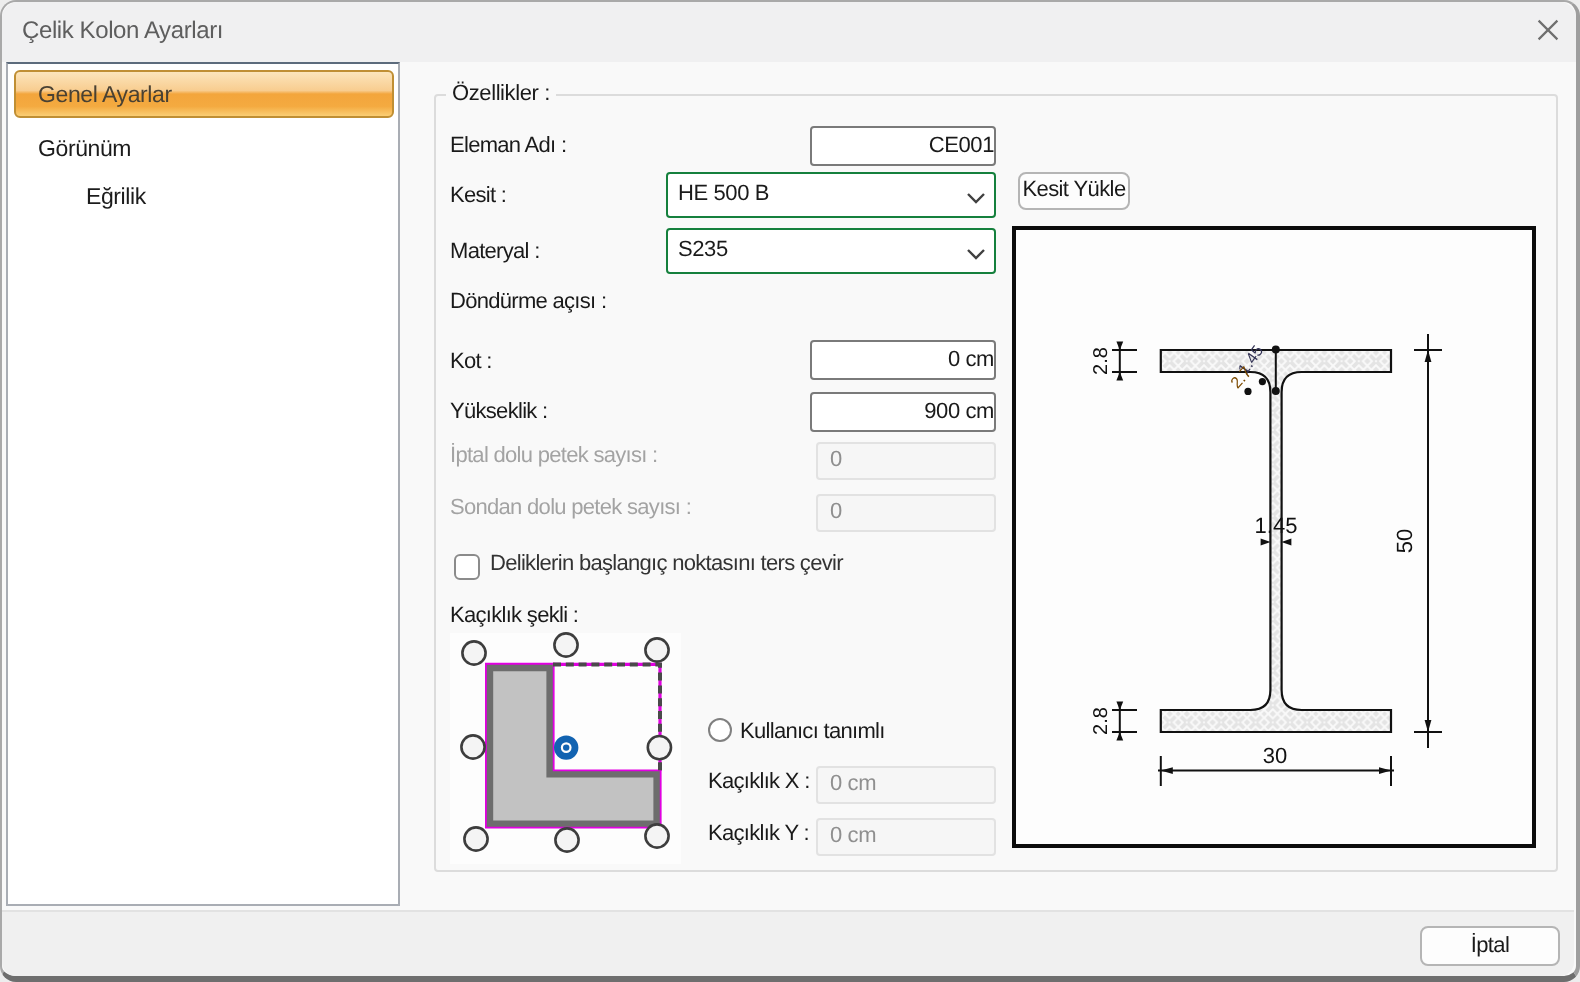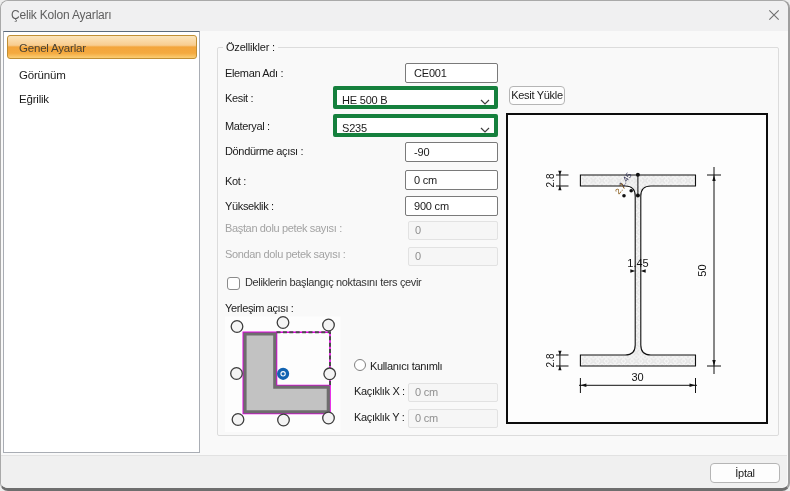--- a/index.html
+++ b/index.html
@@ -25,23 +25,23 @@
   #sel span { position:absolute; left:11px; top:6px; font-size:11.5px; letter-spacing:-0.2px; color:#494133; }
   .pitem { position:absolute; left:15px; font-size:11.5px; letter-spacing:-0.2px; color:#1c1c1c; }
   #groupbox { position:absolute; left:216px; top:46px; width:562px; height:389px;
     border:1px solid #dcdcdc; border-radius:2px; }
   #gblabel { position:absolute; left:222px; top:40px; font-size:11px; letter-spacing:-0.2px; color:#1a1a1a;
     background:#f9f9f9; padding:0 3px;text-align:right; }
   .lbl { position:absolute; left:224px; font-size:11px; letter-spacing:-0.35px; color:#1a1a1a; white-space:nowrap; }
   .dlbl { color:#a3a3a3; }
   .inp { position:absolute; left:404px; width:93px; height:20px; background:#fff;
     border:1px solid #7a7a7a; border-radius:2px; font-size:11px; letter-spacing:-0.2px; color:#1a1a1a;
-    padding-left:8px; line-height:18px; }
+    padding-left:8px; line-height:18px;text-align:right; }
   .combo { position:absolute; left:332px; width:165px; height:23px; background:#fff;
-    border:4px solid #15803d; border-radius:2px; font-size:11px; letter-spacing:-0.2px; color:#1a1a1a;
+    border:1px solid #15803d; border-radius:2px; font-size:11px; letter-spacing:-0.2px; color:#1a1a1a;
     padding-left:5px; line-height:21px; }
   .chev { position:absolute; right:4px; top:9px; }
   .dinp { position:absolute; left:407px; width:90px; height:19px; background:#f6f6f6;
     border:1px solid #e2e2e2; border-radius:2px; font-size:11px; letter-spacing:-0.2px; color:#8f8f8f;
     padding-left:6px; line-height:17px; }
   #chk { position:absolute; left:226px; top:276px; width:13px; height:13px;
     background:#fff; border:1px solid #8b8b8b; border-radius:3px; }
   #radio { position:absolute; left:353px; top:358px; width:12px; height:12px;
     background:#fff; border:1px solid #808080; border-radius:50%; }
   #kesityukle { left:508px; top:85px; width:56px; height:19px; line-height:17px; }
@@ -58,55 +58,54 @@
     <svg id="closex" viewBox="0 0 16 16">
         <path d="M3.3 3.3 L12.7 12.7 M12.7 3.3 L3.3 12.7" stroke="#6f6f6f" stroke-width="1.1" fill="none"></path>
       </svg>
   </div>
 
   <div id="panel">
     <div id="sel">
         <span>Genel Ayarlar</span>
       </div>
     <div class="pitem" style="top:37px;">Görünüm</div>
-    <div class="pitem" style="top:61px;">Eğrilik</div>
+    <div class="pitem" style="top:61px;margin-left:24px;">Eğrilik</div>
   </div>
 
   <div id="groupbox"></div>
   <div id="gblabel">Özellikler :</div>
 
   <div class="lbl" style="top:66px;">Eleman Adı :</div>
   <div class="lbl" style="top:91px;">Kesit :</div>
   <div class="lbl" style="top:119px;">Materyal :</div>
   <div class="lbl" style="top:144px;">Döndürme açısı :</div>
   <div class="lbl" style="top:174px;">Kot :</div>
   <div class="lbl" style="top:199px;">Yükseklik :</div>
-  <div class="lbl dlbl" style="top:221px;">Baştan dolu petek sayısı :</div>
+  <div class="lbl dlbl" style="top:221px;">İptal dolu petek sayısı :</div>
   <div class="lbl dlbl" style="top:247px;">Sondan dolu petek sayısı :</div>
 
   <div class="inp" style="top:62px;">CE001</div>
   <div class="combo" style="top:85px;">HE 500 B
     <svg class="chev" width="10" height="6" viewBox="0 0 10 6">
         <path d="M1 1 L5 5 L9 1" stroke="#404040" stroke-width="1.2" fill="none"></path>
       </svg>
   </div>
   <div class="combo" style="top:113px;">S235
     <svg class="chev" width="10" height="6" viewBox="0 0 10 6">
         <path d="M1 1 L5 5 L9 1" stroke="#404040" stroke-width="1.2" fill="none"></path>
       </svg>
   </div>
-  <div class="inp" style="top:141px;">-90</div>
   <div class="inp" style="top:169px;">0 cm</div>
   <div class="inp" style="top:195px;">900 cm</div>
   <div class="dinp" style="top:220px;">0</div>
   <div class="dinp" style="top:246px;">0</div>
 
   <div id="chk"></div>
   <div class="lbl" style="left:244px; top:275px; color:#333;">Deliklerin başlangıç noktasını ters çevir</div>
-  <div class="lbl" style="top:301px;">Yerleşim açısı :</div>
+  <div class="lbl" style="top:301px;">Kaçıklık şekli :</div>
 
   <svg style="position:absolute; left:219px; top:311px;" width="126" height="124" viewBox="220 312 126 124">
     <rect x="225" y="316.5" width="115.5" height="115.5" fill="#fdfdfd"></rect>
 
     <path d="M243.3 332.2 H276.5 V385.5 H330 V413.5 H243.3 Z" fill="#c2c2c2" stroke="#e100e1" stroke-width="1.6"></path>
 
     <path d="M245 334 H274.8 V387.2 H328.3 V411.8 H245 Z" fill="none" stroke="#6d6d6d" stroke-width="3.2"></path>
 
     <path d="M276.5 332.2 H330 V385.5" fill="none" stroke="#e100e1" stroke-width="1.6"></path>
     <path d="M276.5 332.2 H330 V385.5" fill="none" stroke="#4a4a4a" stroke-width="2" stroke-dasharray="4 2.4"></path>

